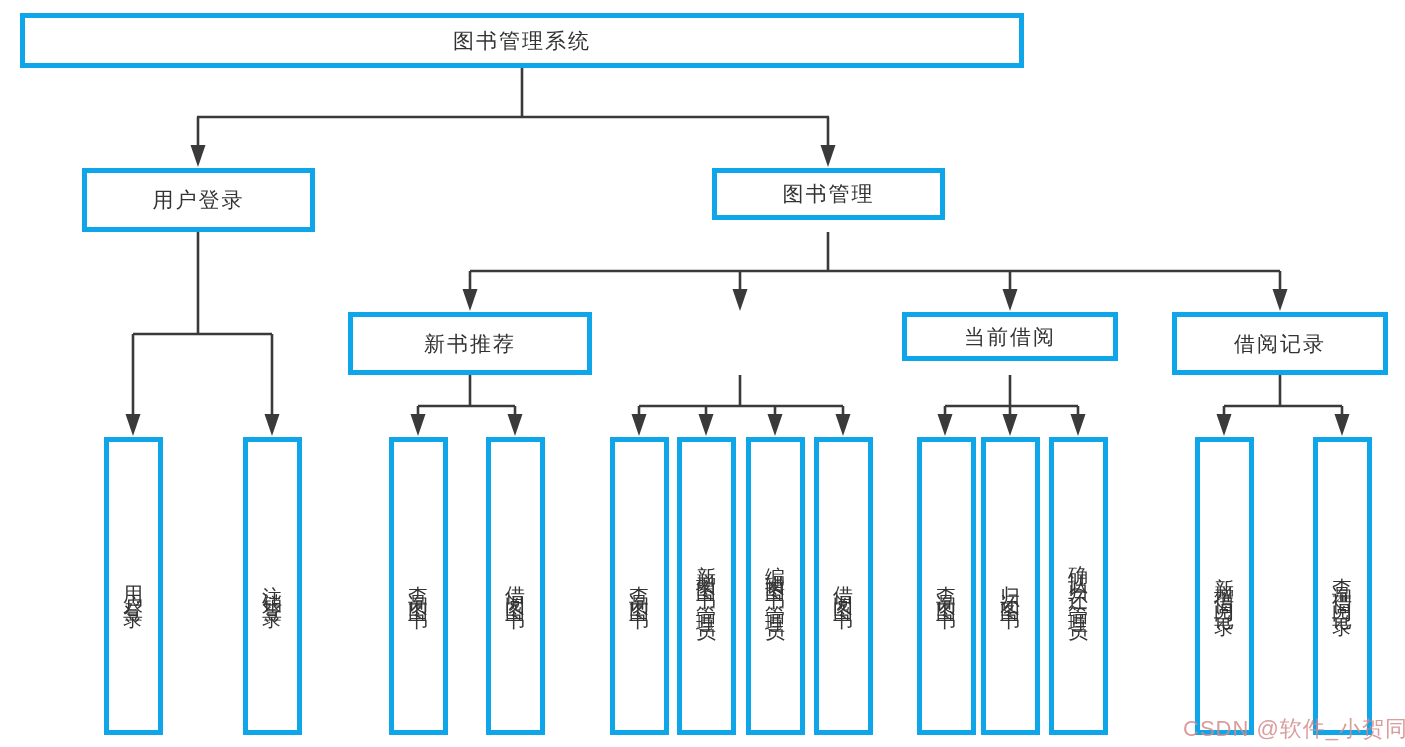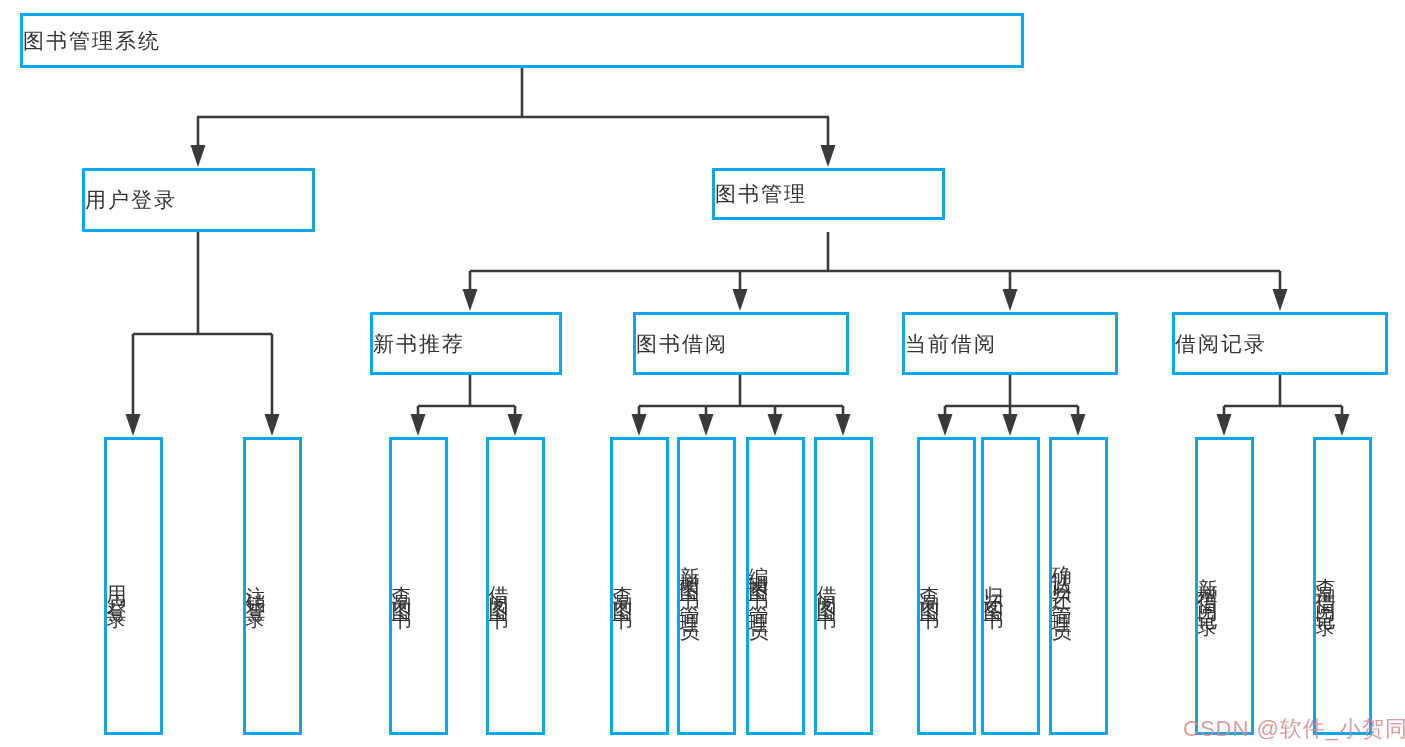--- a/index.html
+++ b/index.html
@@ -8,22 +8,22 @@
     width:1405px;height:747px;
     background:#ffffff;
     font-family:"Liberation Sans","DejaVu Sans",sans-serif;
     overflow:hidden;
   }
   #connectors{position:absolute;left:0;top:0;z-index:1;}
   .node{
     position:absolute;
     box-sizing:border-box;
     background:#ffffff;
-    border:3px solid #0ea5e9;
-    display:flex;align-items:center;justify-content:flex-start;
+    border:5px solid #0ea5e9;
+    display:flex;align-items:center;justify-content:center;
     z-index:2;
     color:#333333;
   }
   .hbox span{
     font-size:21px;
     letter-spacing:2px;
     white-space:nowrap;
   }
   .leaf{top:437px;width:59px;height:298px;}
   .leaf span{
@@ -107,27 +107,24 @@
     <span>图书管理系统</span>
   </div>
 
   <div class="node hbox" style="left:82px;top:168px;width:233px;height:64px">
     <span>用户登录</span>
   </div>
   <div class="node hbox" style="left:712px;top:168px;width:233px;height:52px">
     <span>图书管理</span>
   </div>
 
-  <div class="node hbox" style="left:370px;top:312px;width:192px;height:63px">
+  <div class="node hbox" style="left:348px;top:312px;width:244px;height:63px">
     <span>新书推荐</span>
   </div>
-  <div class="node hbox" style="left:633px;top:312px;width:216px;height:63px">
-    <span>图书借阅</span>
-  </div>
-  <div class="node hbox" style="left:902px;top:312px;width:216px;height:63px">
+  <div class="node hbox" style="left:902px;top:312px;width:216px;height:49px">
     <span>当前借阅</span>
   </div>
   <div class="node hbox" style="left:1172px;top:312px;width:216px;height:63px">
     <span>借阅记录</span>
   </div>
 
   <div class="node leaf" style="left:104px">
     <span>用户登录</span>
   </div>
   <div class="node leaf" style="left:243px">

